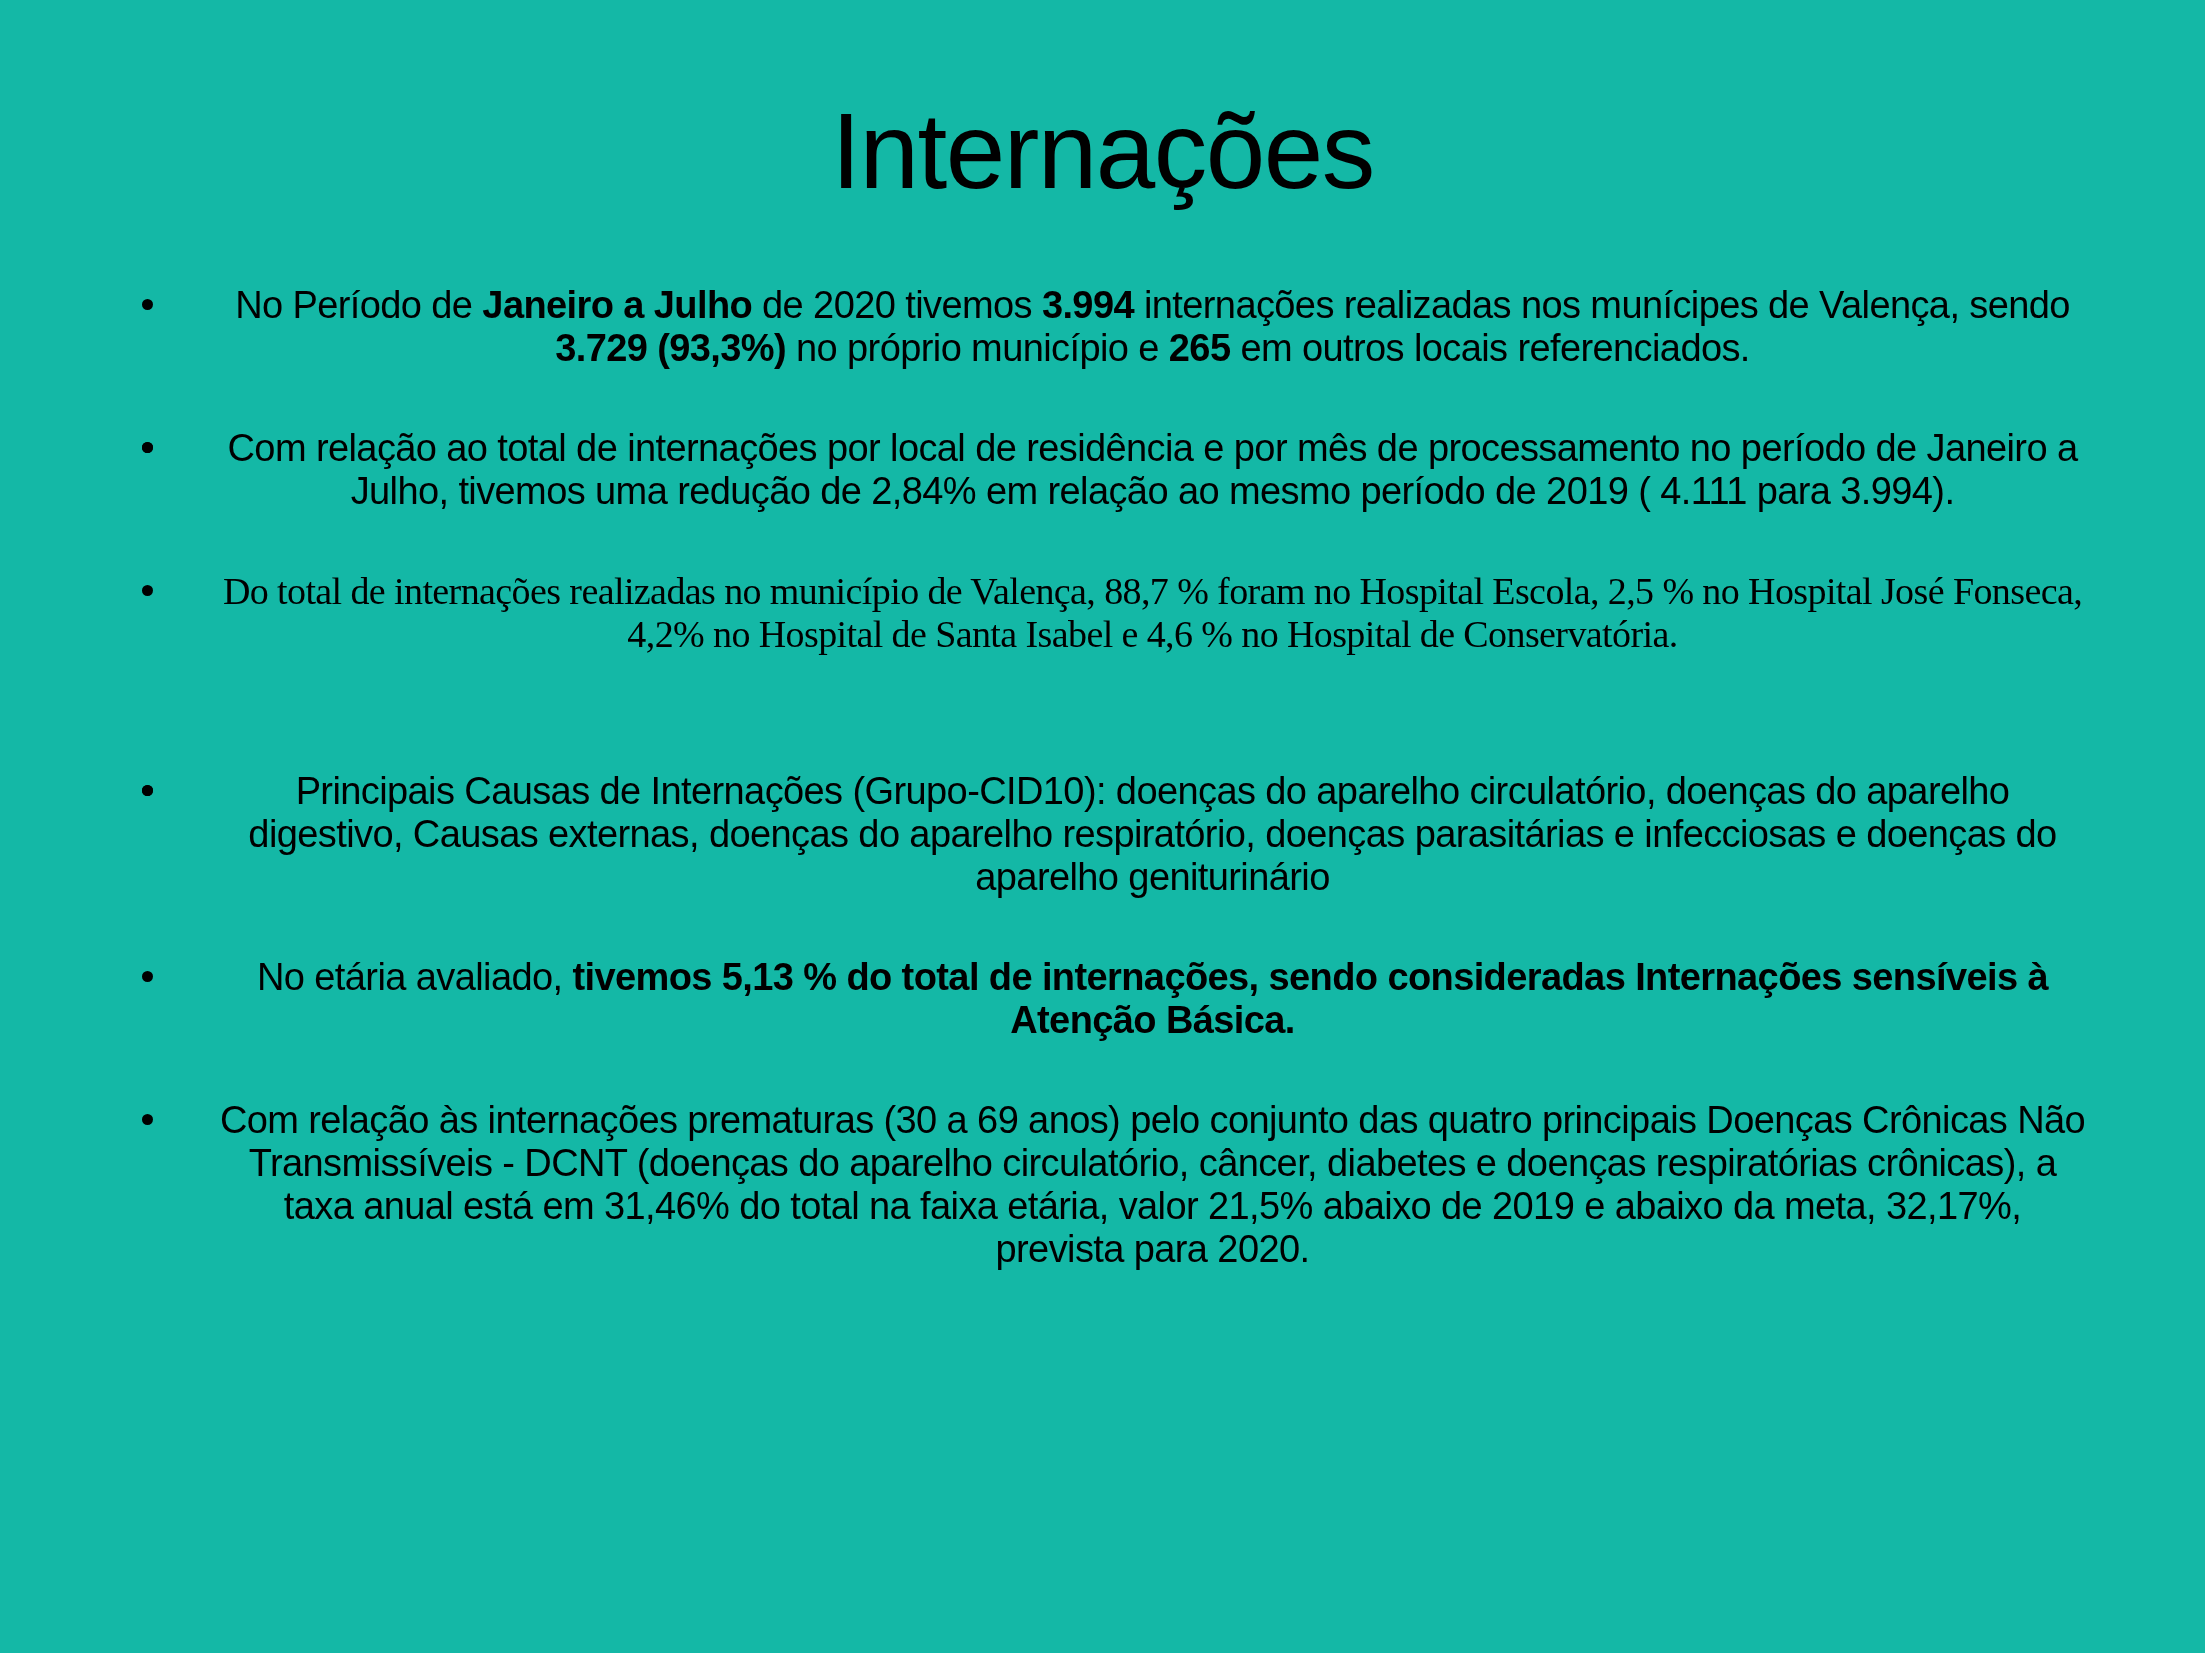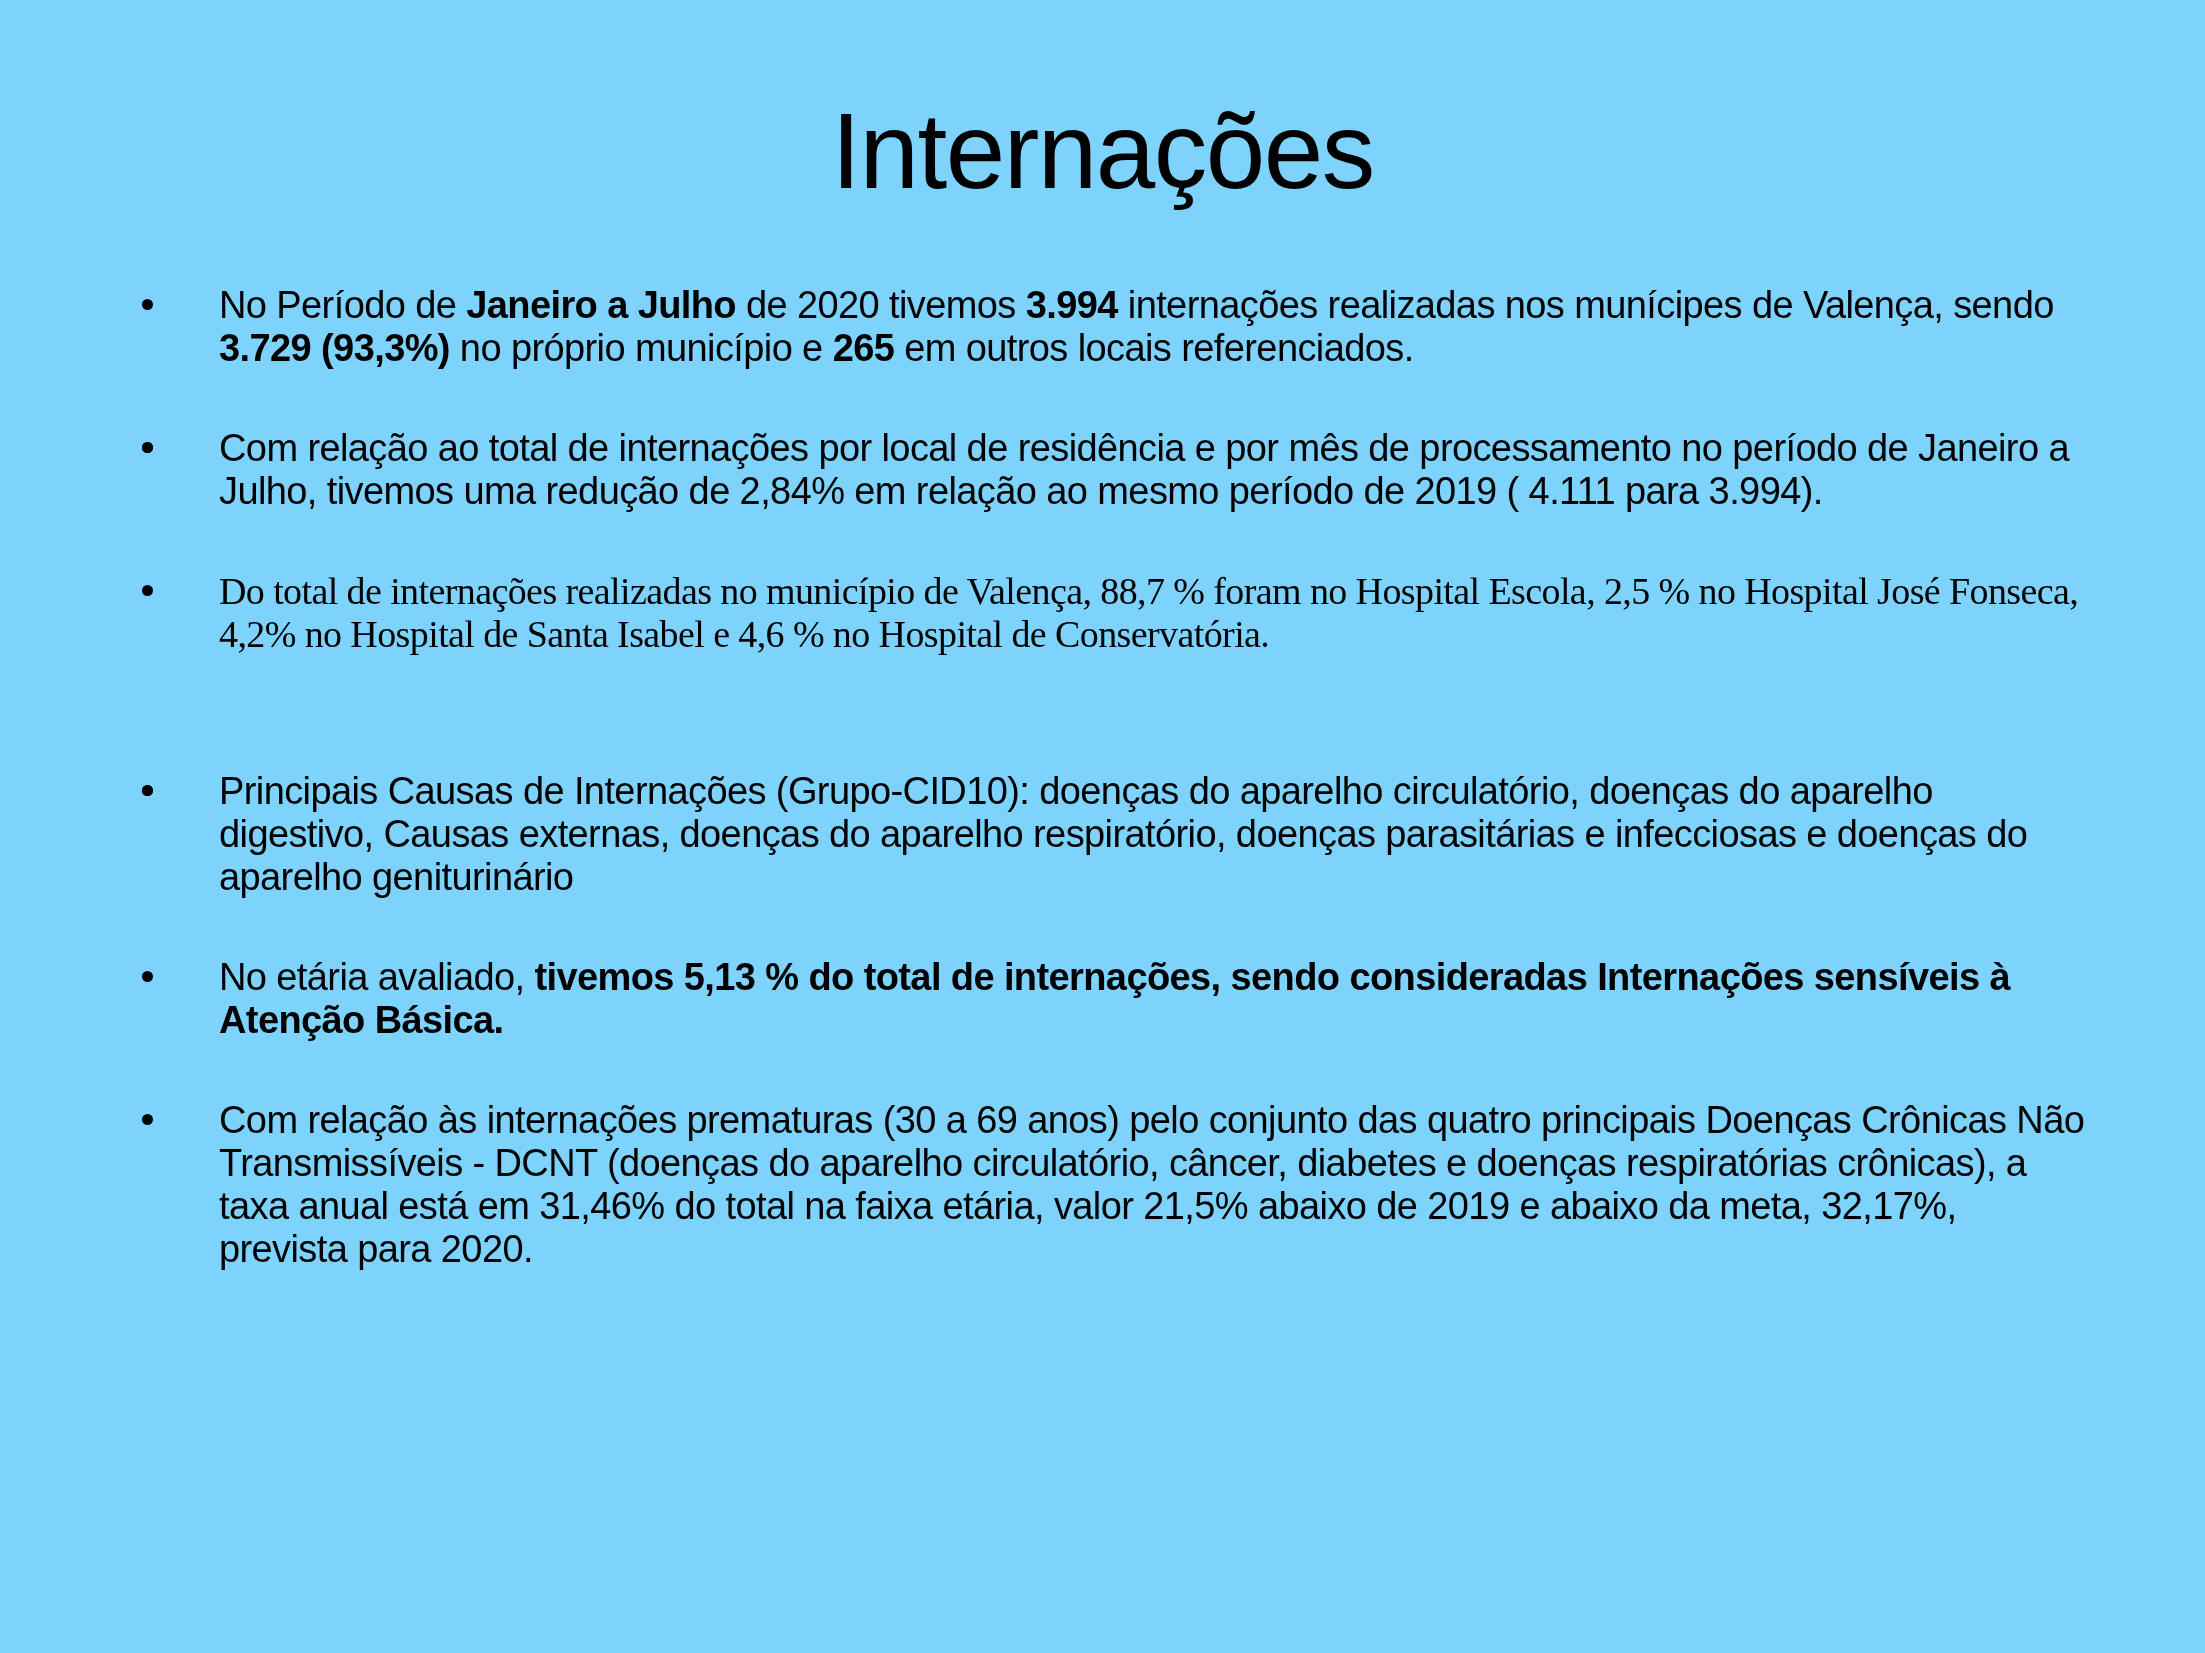--- a/index.html
+++ b/index.html
@@ -11,38 +11,39 @@
     height: 1654px;
     background: #FFFFFF;
     font-family: "Liberation Sans", sans-serif;
     color: #000000;
     overflow: hidden;
   }
   .slide {
     position: relative;
     width: 2205px;
     height: 1654px;
-    background: #7dd3fc;
+    background: #14b8a6;
     overflow: hidden;
   }
   .title {
     margin: 87px 0 0 0;
     padding: 0;
     font-size: 107px;
     font-weight: 400;
     line-height: 129px;
     text-align: center;
     letter-spacing: -1.5px;
     white-space: nowrap;
   }
   ul.content {
     list-style: none;
     margin: 68px 0 0 140px;
     padding: 0;
     width: 1948px;
+    text-align: center;
   }
   li.bullet {
     position: relative;
     padding-left: 79px;
     width: 1867px;
     margin: 0 0 57px 0;
     font-size: 38px;
     line-height: 43px;
     letter-spacing: -0.6px;
   }

